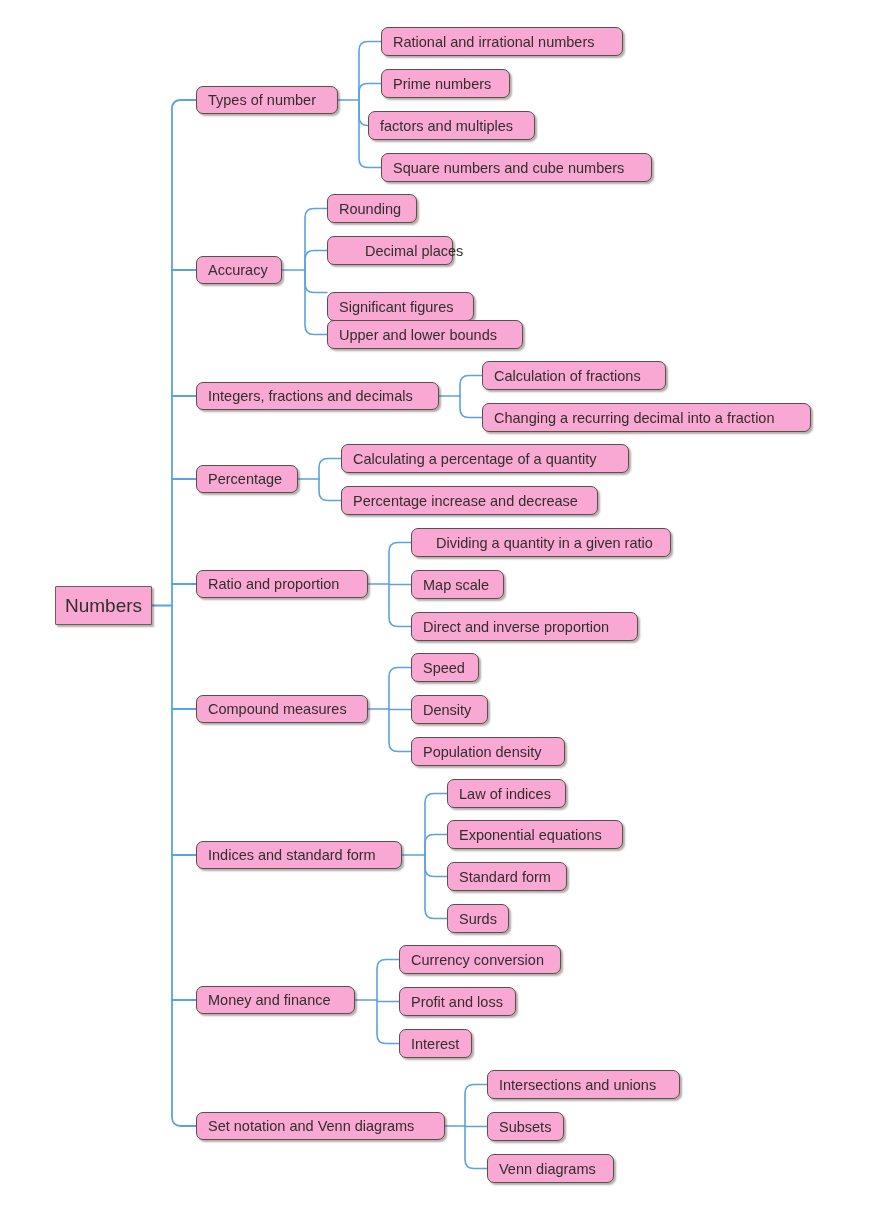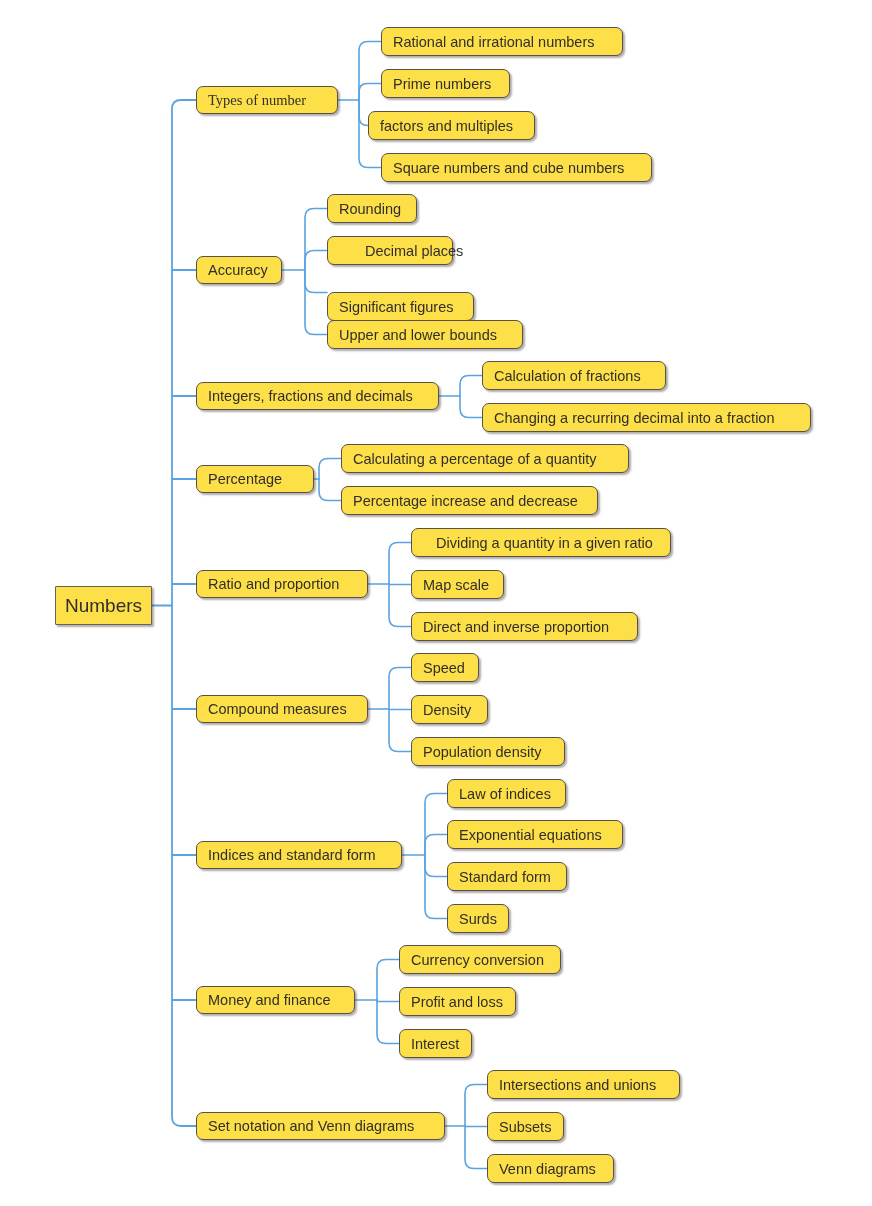--- a/index.html
+++ b/index.html
@@ -20,21 +20,21 @@
     left: 0; top: 0;
     width: 872px;
     height: 1206px;
     pointer-events: none;
   }
   .node {
     position: absolute;
     box-sizing: border-box;
     display: flex;
     align-items: center;
-    background: #fde047;
+    background: #f9a8d4;
     border: 1px solid #5a5049;
     border-radius: 7px;
     color: #332e2b;
     white-space: nowrap;
     box-shadow: 2px 2px 2px rgba(60,50,45,0.40);
     padding: 0 11px;
   }
   .node.root {
     border-radius: 1px;
     border: 1px solid #6b6058;
@@ -93,34 +93,34 @@
       <path d="M 377 1000.0 L 377 968.5 Q 377 959.5 386 959.5 L 399 959.5" fill="none" stroke="#5ba3e0" stroke-width="1.6" stroke-linecap="round"></path>
       <path d="M 377 1000.0 L 377 1000.8 Q 377 1001.5 377.75 1001.5 L 399 1001.5" fill="none" stroke="#5ba3e0" stroke-width="1.6" stroke-linecap="round"></path>
       <path d="M 377 1000.0 L 377 1034.5 Q 377 1043.5 386 1043.5 L 399 1043.5" fill="none" stroke="#5ba3e0" stroke-width="1.6" stroke-linecap="round"></path>
       <path d="M 445 1126 L 465 1126" fill="none" stroke="#5ba3e0" stroke-width="1.6" stroke-linecap="round"></path>
       <path d="M 465 1126.0 L 465 1093.5 Q 465 1084.5 474 1084.5 L 487 1084.5" fill="none" stroke="#5ba3e0" stroke-width="1.6" stroke-linecap="round"></path>
       <path d="M 465 1126.5 L 487 1126.5" fill="none" stroke="#5ba3e0" stroke-width="1.6" stroke-linecap="round"></path>
       <path d="M 465 1126.0 L 465 1159.5 Q 465 1168.5 474 1168.5 L 487 1168.5" fill="none" stroke="#5ba3e0" stroke-width="1.6" stroke-linecap="round"></path>
     </svg>
   <div id="nodes">
       <div class="node root" style="left: 55px; top: 586px; width: 97px; height: 39px;">Numbers</div>
-      <div class="node l1" style="left: 196px; top: 86px; width: 142px; height: 28px; font-family: Liberation Serif, serif;">Types of number</div>
+      <div class="node l1" style="left: 196px; top: 86px; width: 142px; height: 28px;">Types of number</div>
       <div class="node l2" style="left: 381px; top: 27px; width: 242px; height: 29px;">Rational and irrational numbers</div>
       <div class="node l2" style="left: 381px; top: 69px; width: 129px; height: 29px;">Prime numbers</div>
       <div class="node l2" style="left: 368px; top: 111px; width: 167px; height: 29px;">factors and multiples</div>
       <div class="node l2" style="left: 381px; top: 153px; width: 271px; height: 29px;">Square numbers and cube numbers</div>
       <div class="node l1" style="left: 196px; top: 256px; width: 86px; height: 28px;">Accuracy</div>
       <div class="node l2" style="left: 327px; top: 194px; width: 90px; height: 29px;">Rounding</div>
       <div class="node l2" style="left: 327px; top: 236px; width: 126px; height: 29px; padding-left: 37px;">Decimal places</div>
       <div class="node l2" style="left: 327px; top: 292px; width: 147px; height: 29px; text-align: right;">Significant figures</div>
       <div class="node l2" style="left: 327px; top: 320px; width: 196px; height: 29px;">Upper and lower bounds</div>
       <div class="node l1" style="left: 196px; top: 382px; width: 243px; height: 28px;">Integers, fractions and decimals</div>
       <div class="node l2" style="left: 482px; top: 361px; width: 184px; height: 29px;">Calculation of fractions</div>
       <div class="node l2" style="left: 482px; top: 403px; width: 329px; height: 29px;">Changing a recurring decimal into a fraction</div>
-      <div class="node l1" style="left: 196px; top: 465px; width: 118px; height: 28px;">Percentage</div>
+      <div class="node l1" style="left: 196px; top: 465px; width: 102px; height: 28px;">Percentage</div>
       <div class="node l2" style="left: 341px; top: 444px; width: 288px; height: 29px;">Calculating a percentage of a quantity</div>
       <div class="node l2" style="left: 341px; top: 486px; width: 257px; height: 29px;">Percentage increase and decrease</div>
       <div class="node l1" style="left: 196px; top: 570px; width: 172px; height: 28px;">Ratio and proportion</div>
       <div class="node l2" style="left: 411px; top: 528px; width: 260px; height: 29px; padding-left: 24px;">Dividing a quantity in a given ratio</div>
       <div class="node l2" style="left: 411px; top: 570px; width: 93px; height: 29px;">Map scale</div>
       <div class="node l2" style="left: 411px; top: 612px; width: 227px; height: 29px;">Direct and inverse proportion</div>
       <div class="node l1" style="left: 196px; top: 695px; width: 172px; height: 28px;">Compound measures</div>
       <div class="node l2" style="left: 411px; top: 653px; width: 68px; height: 29px;">Speed</div>
       <div class="node l2" style="left: 411px; top: 695px; width: 77px; height: 29px;">Density</div>
       <div class="node l2" style="left: 411px; top: 737px; width: 154px; height: 29px;">Population density</div>

